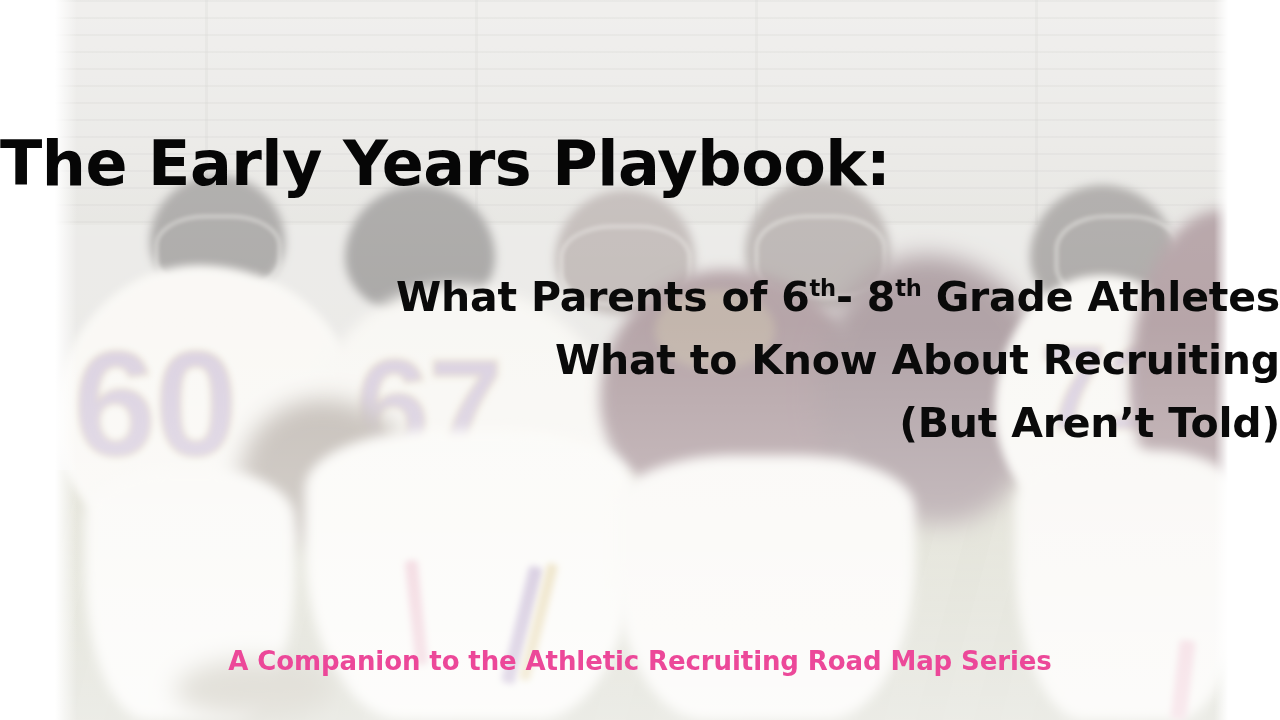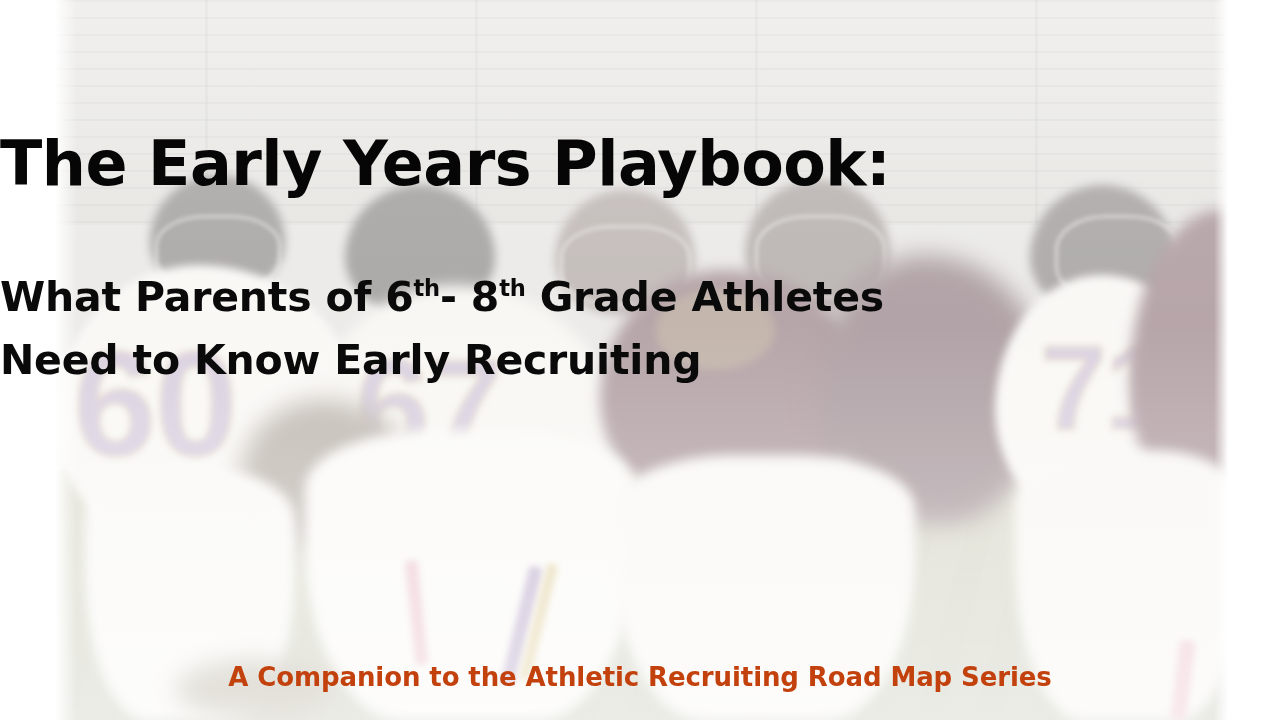--- a/index.html
+++ b/index.html
@@ -170,21 +170,21 @@
     line-height: 1.0;
     color: #060606;
     letter-spacing: -0.5px;
     white-space: nowrap;
   }
   .subtitle {
     position: absolute;
     top: 266px;
     left: 0;
     width: 1280px;
-    text-align: left;
+    text-align: right;
     font-family: "DejaVu Sans", "Liberation Sans", sans-serif;
     font-weight: bold;
     font-size: 41px;
     line-height: 63px;
     color: #0a0a0a;
     letter-spacing: -0.2px;
     white-space: nowrap;
   }
   .subtitle sup {
     font-size: 0.55em;
@@ -194,24 +194,23 @@
   .footnote {
     position: absolute;
     top: 648px;
     left: 0;
     width: 1280px;
     text-align: center;
     font-family: "DejaVu Sans", "Liberation Sans", sans-serif;
     font-weight: bold;
     font-size: 26px;
     line-height: 1;
-    color: #c2410c;
+    color: #ec4899;
     letter-spacing: -0.1px;
     white-space: nowrap;
-    margin-top: 16px;
   }
 </style>
 </head>
 <body>
 
 <div class="slide">
 
   <div class="photo">
 
     <div class="bleachers"></div>
@@ -263,19 +262,20 @@
     <div class="edge-l"></div>
     <div class="edge-r"></div>
   </div>
 
   <div class="text-layer">
 
     <div class="title">The Early Years Playbook:</div>
 
     <div class="subtitle">
       <div><span>What Parents of 6</span><sup>th</sup><span>- 8</span><sup>th</sup><span> Grade Athletes</span></div>
-      <div>Need to Know Early Recruiting</div>
+      <div>What to Know About Recruiting</div>
+      <div>(But Aren’t Told)</div>
     </div>
 
     <div class="footnote">A Companion to the Athletic Recruiting Road Map Series</div>
   </div>
 
 </div>
 
 </body></html>

